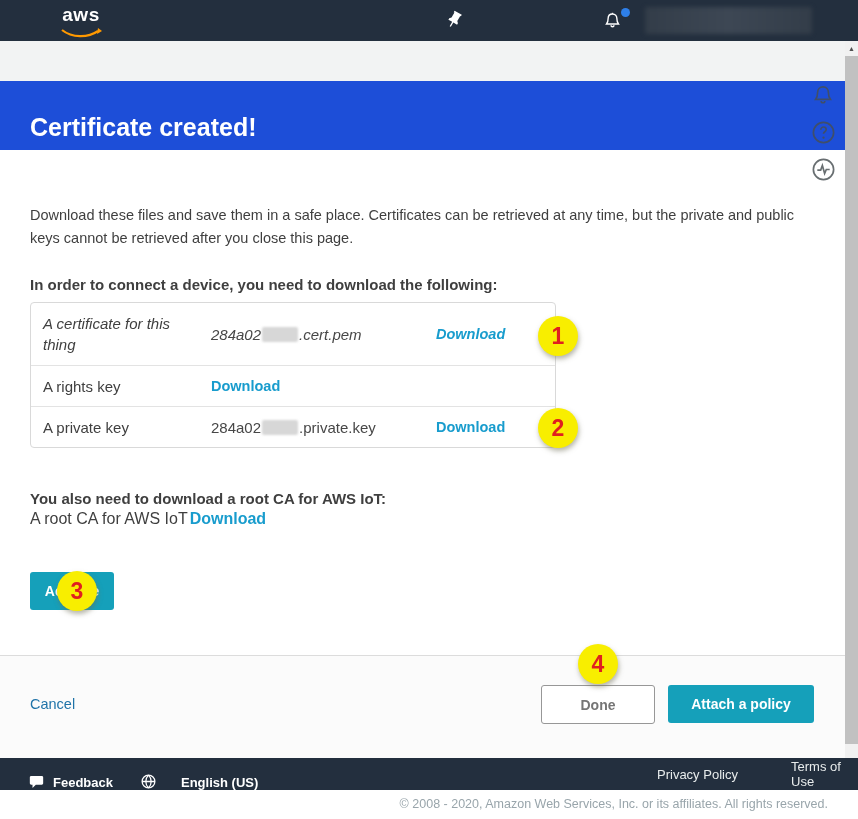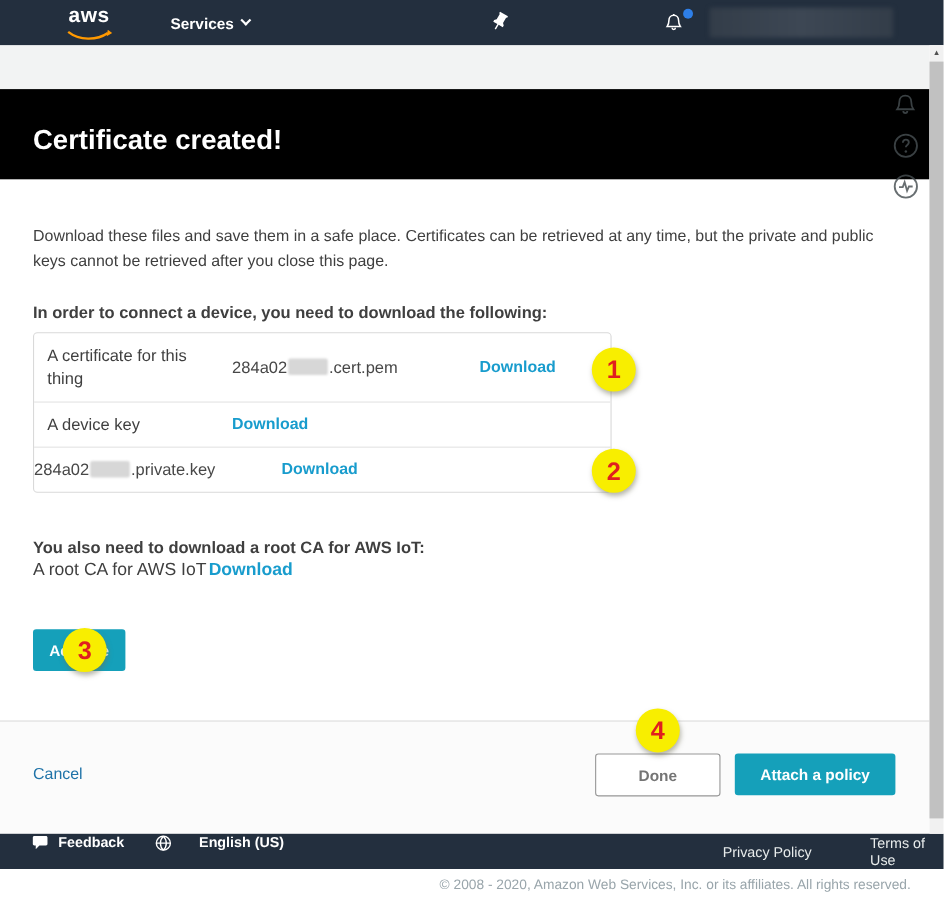--- a/index.html
+++ b/index.html
@@ -16,35 +16,35 @@
           transform:rotate(45deg); margin-top:-4px; }
   .nav-pin { position:absolute; left:444px; top:10px; cursor:pointer; }
   .nav-bell { position:absolute; left:602px; top:10px; cursor:pointer; }
   .bell-dot { position:absolute; left:621px; top:8px; width:9px; height:9px; border-radius:50%;
               background:#2e7fe8; z-index:11; }
   .nav-account { position:absolute; left:645px; top:7px; width:167px; height:27px; border-radius:2px;
                  background:linear-gradient(90deg,#333d49,#3d4754,#333d49); filter:blur(2px); cursor:pointer; }
 
   
   .subtop { position:absolute; top:41px; left:0; width:845px; height:40px; background:#f2f3f3; }
-  .banner { position:absolute; top:81px; left:0; width:845px; height:82px; background:#000000;text-align:right; }
+  .banner { position:absolute; top:81px; left:0; width:845px; height:69px; background:#1d4ed8;text-align:right; }
   .banner h1 { position:absolute; left:30px; top:32px; color:#fff; font-size:25px; font-weight:600; }
 
   .side-icons { position:absolute; left:806px; top:78px; width:34px; z-index:6; }
   .side-icon { width:34px; height:34px; margin-bottom:3px; display:flex; align-items:center;
                justify-content:center; opacity:.82; cursor:pointer; }
 
   
   .intro { position:absolute; left:30px; top:204px; width:788px; font-size:14.5px; color:#3f3f3f; line-height:1.58; }
   .dl-heading { position:absolute; left:30px; top:276px; font-size:15px; font-weight:bold; color:#3f3f3f; }
 
   .cert-table { position:absolute; left:30px; top:302px; width:526px; border:1px solid #d9d9d9;
                 border-radius:4px; background:#fff; }
   .trow { display:flex; align-items:center; min-height:41px; border-top:1px solid #e3e3e3; }
-  .trow:first-child { border-top:none; min-height:62px; }
+  .trow:first-child { border-top:none; min-height:62px;font-style:italic; }
   .cell-label { width:180px; padding:9px 14px 9px 12px; font-size:15px; color:#3f3f3f; line-height:1.4; }
   .cell-file  { width:225px; font-size:15px; color:#474747; white-space:nowrap; }
   .cell-action a { font-size:14.5px; font-weight:bold; color:#189ccd; text-decoration:none; cursor:pointer; }
   .blur-box { display:inline-block; width:36px; height:15px; background:#d7d7d7; border-radius:2px;
               filter:blur(1.2px); vertical-align:-2px; margin:0 1px; }
 
   .rootca-heading { position:absolute; left:30px; top:490px; font-size:15px; font-weight:bold; color:#3f3f3f; }
   .rootca-line { position:absolute; left:30px; top:510px; font-size:16px; color:#3f3f3f; }
   .rootca-line a { font-weight:bold; color:#189ccd; text-decoration:none; margin-left:2px; cursor:pointer; }
 
@@ -66,21 +66,21 @@
   .footer { position:absolute; top:655px; left:0; width:845px; height:103px; background:#fbfbfb;
             border-top:1px solid #dcdcdc; }
   .cancel-link { position:absolute; left:30px; top:696px; font-size:14.5px; color:#1f73a8;
                  text-decoration:none; cursor:pointer; z-index:2; }
   .done-btn { position:absolute; left:541px; top:685px; width:114px; height:39px; background:#fff;
               border:1px solid #979797; color:#757575; }
   .attach-btn { position:absolute; left:668px; top:685px; width:146px; height:38px; }
 
   
   .bottombar { position:absolute; top:758px; left:0; width:858px; height:32px; background:#232f3e; z-index:9; }
-  .bb-item { position:absolute; top:0; height:32px; display:flex; align-items:flex-start; gap:8px;
+  .bb-item { position:absolute; top:0; height:32px; display:flex; align-items:flex-end; gap:8px;
              color:#fff; font-size:13px; font-weight:600; cursor:pointer; }
   .bb-link { position:absolute; top:0; height:32px; display:flex; align-items:center; color:#e8ecec;
              font-size:13px; font-weight:400; cursor:pointer; }
   .copyright { position:absolute; top:790px; left:0; width:828px; height:29px; line-height:29px;
                text-align:right; color:#99a5ab; font-size:12.5px; }
 
   
   .scrollbar { position:absolute; top:41px; right:0; width:13px; height:717px; background:#f1f1f1; z-index:12; }
   .scroll-up { height:15px; display:flex; align-items:center; justify-content:center; font-size:7px;
                color:#505050; cursor:pointer; }
@@ -92,24 +92,20 @@
 <div class="page">
 
   <header class="nav">
     <div class="aws-logo">
       <div class="aws-logo-text">aws</div>
       <svg width="44" height="10" viewBox="0 0 44 10">
         <path d="M3 2 C 13 10, 29 10, 39 3" stroke="#ff9900" stroke-width="2.2" fill="none"></path>
         <path d="M39 0 L43 3 L38 6 Z" fill="#ff9900"></path>
       </svg>
     </div>
-    <div class="nav-item" style="left:155px;">
-      <span>Services</span>
-      <span class="chev"></span>
-    </div>
     <div class="nav-pin">
       <svg width="20" height="20" viewBox="0 0 24 24" style="transform:rotate(30deg);">
         <path fill="#fff" d="M16 11V4h1V2H7v2h1v7l-2 2v2h5.2v6h1.6v-6H18v-2l-2-2z"></path>
       </svg>
     </div>
     <div class="nav-bell">
       <svg width="21" height="21" viewBox="0 0 24 24" fill="none" stroke="#fff" stroke-width="1.6">
         <path d="M12 4.5c-3 0-5 2.2-5 5.2 0 3.2-.5 4.6-1.8 6.3h13.6C17.5 14.3 17 12.9 17 9.7c0-3-2-5.2-5-5.2z"></path>
         <path d="M10.3 17.5c0 1 .8 1.7 1.7 1.7s1.7-.7 1.7-1.7"></path>
         <path d="M12 4.5V3.2"></path>
@@ -150,24 +146,25 @@
     <p class="intro">Download these files and save them in a safe place. Certificates can be retrieved at any time, but the private and public keys cannot be retrieved after you close this page.</p>
     <p class="dl-heading">In order to connect a device, you need to download the following:</p>
 
     <div class="cert-table">
       <div class="trow">
         <div class="cell-label">A certificate for this thing</div>
         <div class="cell-file"><span>284a02</span><span class="blur-box"></span><span>.cert.pem</span></div>
         <div class="cell-action"><a>Download</a></div>
       </div>
       <div class="trow">
-        <div class="cell-label">A device key</div>
+        <div class="cell-label">A rights key</div>
         <div class="cell-action"><a>Download</a></div>
       </div>
       <div class="trow">
+        <div class="cell-label">A private key</div>
         <div class="cell-file"><span>284a02</span><span class="blur-box"></span><span>.private.key</span></div>
         <div class="cell-action"><a>Download</a></div>
       </div>
     </div>
 
     <p class="rootca-heading">You also need to download a root CA for AWS IoT:</p>
     <p class="rootca-line">
       <span>A root CA for AWS IoT</span><a>Download</a>
     </p>
 

